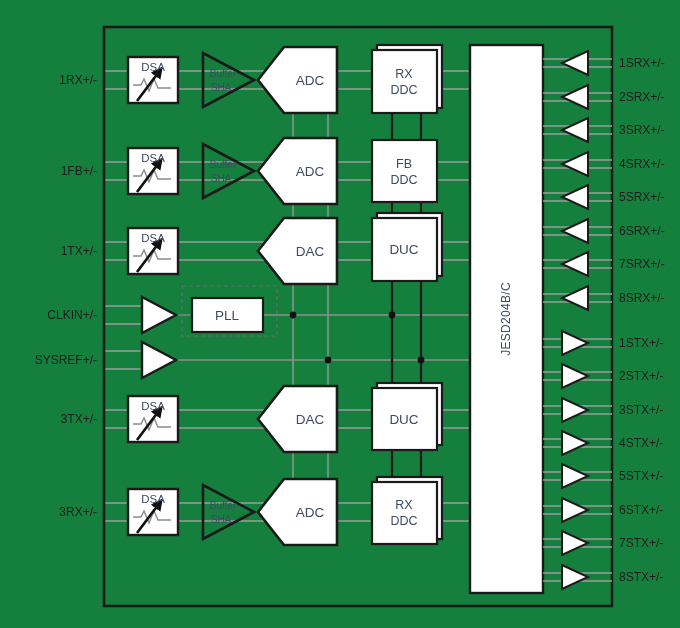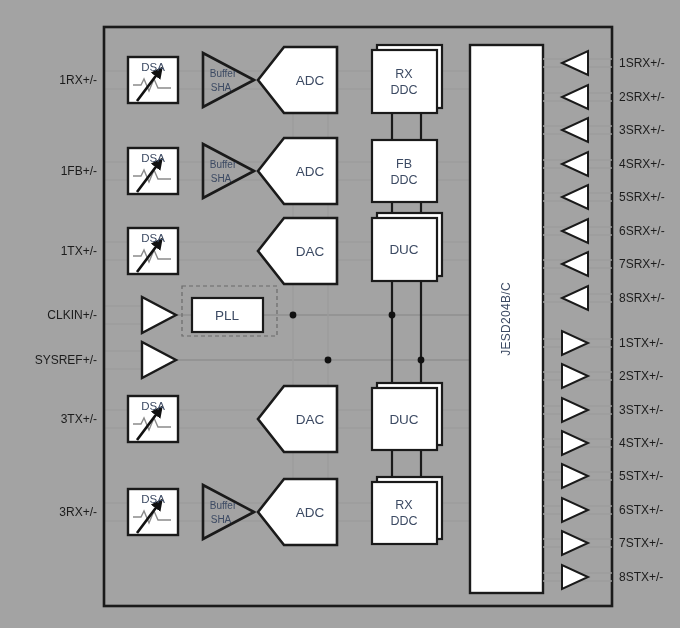--- a/index.html
+++ b/index.html
@@ -1,16 +1,16 @@
 <!DOCTYPE html>
 <html><head>
 <meta charset="utf-8">
 <style>
   html,body{margin:0;padding:0;background:#fff;}
-  .stage{position:relative;width:680px;height:628px;background:#a3a3a3;font-family:"Liberation Sans",sans-serif;overflow:hidden;}
+  .stage{position:relative;width:680px;height:628px;background:#15803d;font-family:"Liberation Sans",sans-serif;overflow:hidden;}
   svg text{font-family:"Liberation Sans","DejaVu Sans",sans-serif;}
   .w{stroke:#9c9c9c;stroke-width:1.3;fill:none;}
   .clkw{stroke:#8f8f8f;stroke-width:1.3;fill:none;}
   .railk{stroke:#1a1a1a;stroke-width:2.2;fill:none;}
   .outer{fill:none;stroke:#1a1a1a;stroke-width:2.6;}
   .box{fill:#fff;stroke:#1a1a1a;stroke-width:2.2;}
   .boxh{fill:#fff;stroke:#1a1a1a;stroke-width:2.4;}
   .pent{fill:#fff;stroke:#1a1a1a;stroke-width:2.6;stroke-linejoin:miter;}
   .tribuf{fill:none;stroke:#1a1a1a;stroke-width:2.6;stroke-linejoin:miter;}
   .triclk{fill:#fff;stroke:#1a1a1a;stroke-width:2.4;stroke-linejoin:miter;}

